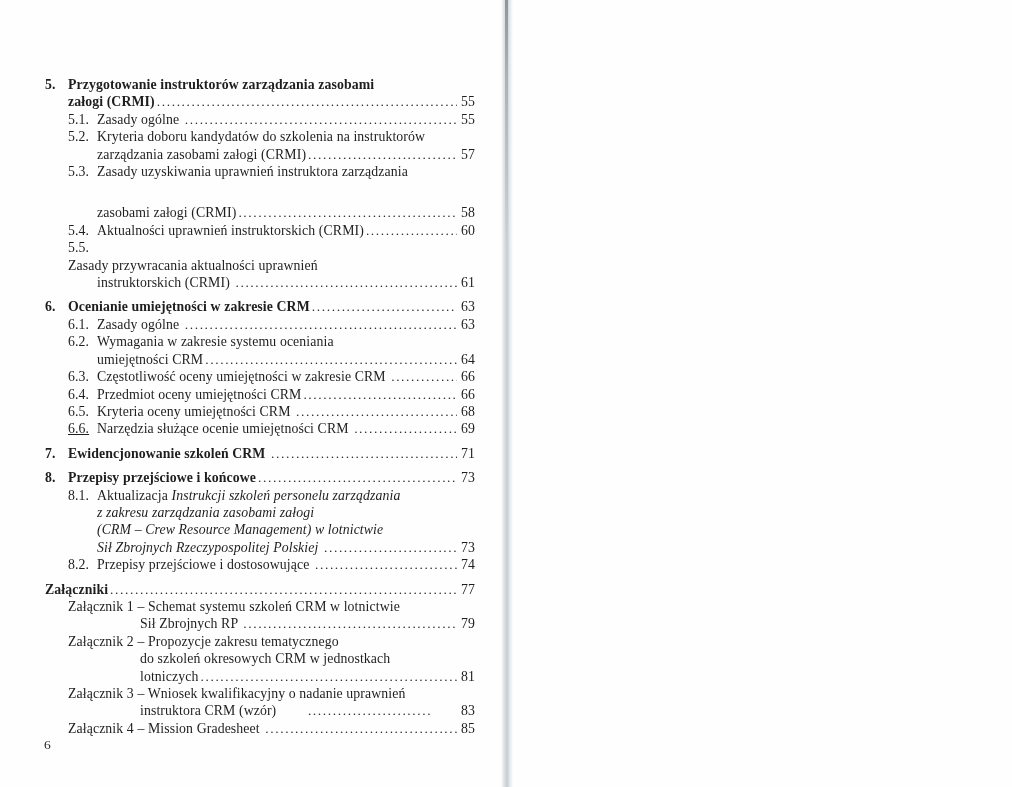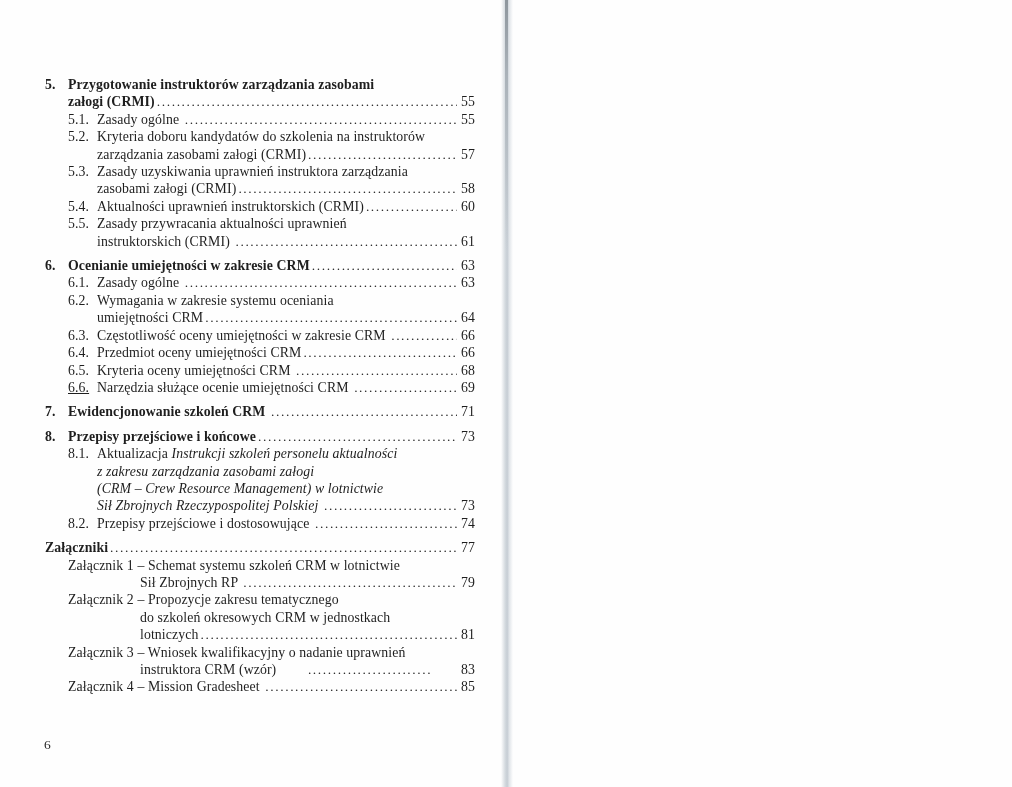--- a/index.html
+++ b/index.html
@@ -51,35 +51,35 @@
 <div class="spread">
 
   <div class="page page-left">
     <div class="toc toc-left" id="toc-left">
         <div class="toc-line" style="padding-left: 0px;"><span class="b num" style="width: 23px;">5.</span><span class="b">Przygotowanie instruktorów zarządzania zasobami</span></div>
         <div class="toc-line" style="padding-left: 23px;"><span class="b">załogi (CRMI)</span><span class="leader"></span><span class="pg">55</span></div>
         <div class="toc-line" style="padding-left: 23px;"><span class="num" style="width: 29px;">5.1.</span><span>Zasady ogólne </span><span class="leader"></span><span class="pg">55</span></div>
         <div class="toc-line" style="padding-left: 23px;"><span class="num" style="width: 29px;">5.2.</span><span>Kryteria doboru kandydatów do szkolenia na instruktorów</span></div>
         <div class="toc-line" style="padding-left: 52px;"><span>zarządzania zasobami załogi (CRMI)</span><span class="leader"></span><span class="pg">57</span></div>
         <div class="toc-line" style="padding-left: 23px;"><span class="num" style="width: 29px; font-family: Liberation Serif, serif;">5.3.</span><span>Zasady uzyskiwania uprawnień instruktora zarządzania</span></div>
-        <div class="toc-line" style="padding-left: 52px;"><span>zasobami załogi (CRMI)</span><span class="leader"></span><span class="pg">58</span></div>
+        <div class="toc-line" style="padding-left: 52px; margin-top: 24px;"><span>zasobami załogi (CRMI)</span><span class="leader"></span><span class="pg">58</span></div>
         <div class="toc-line" style="padding-left: 23px;"><span class="num" style="width: 29px;">5.4.</span><span>Aktualności uprawnień instruktorskich (CRMI)</span><span class="leader"></span><span class="pg">60</span></div>
-        <div class="toc-line" style="padding-left: 23px;"><span class="num" style="width: 29px;">5.5.</span><span>Zasady przywracania aktualności uprawnień</span></div>
+        <div class="toc-line" style="padding-left: 23px; flex-direction: column;"><span class="num" style="width: 29px;">5.5.</span><span>Zasady przywracania aktualności uprawnień</span></div>
         <div class="toc-line" style="padding-left: 52px;"><span>instruktorskich (CRMI) </span><span class="leader"></span><span class="pg">61</span></div>
         <div class="toc-line" style="padding-left: 0px; margin-top: 7px;"><span class="b num" style="width: 23px;">6.</span><span class="b">Ocenianie umiejętności w zakresie CRM</span><span class="leader"></span><span class="pg">63</span></div>
         <div class="toc-line" style="padding-left: 23px;"><span class="num" style="width: 29px;">6.1.</span><span>Zasady ogólne </span><span class="leader"></span><span class="pg">63</span></div>
         <div class="toc-line" style="padding-left: 23px;"><span class="num" style="width: 29px;">6.2.</span><span>Wymagania w zakresie systemu oceniania</span></div>
         <div class="toc-line" style="padding-left: 52px;"><span>umiejętności CRM</span><span class="leader"></span><span class="pg">64</span></div>
         <div class="toc-line" style="padding-left: 23px;"><span class="num" style="width: 29px;">6.3.</span><span>Częstotliwość oceny umiejętności w zakresie CRM </span><span class="leader"></span><span class="pg">66</span></div>
         <div class="toc-line" style="padding-left: 23px;"><span class="num" style="width: 29px;">6.4.</span><span>Przedmiot oceny umiejętności CRM</span><span class="leader"></span><span class="pg">66</span></div>
         <div class="toc-line" style="padding-left: 23px;"><span class="num" style="width: 29px;">6.5.</span><span>Kryteria oceny umiejętności CRM </span><span class="leader"></span><span class="pg">68</span></div>
         <div class="toc-line" style="padding-left: 23px;"><span class="num" style="width: 29px; text-decoration: underline;">6.6.</span><span>Narzędzia służące ocenie umiejętności CRM </span><span class="leader"></span><span class="pg">69</span></div>
         <div class="toc-line" style="padding-left: 0px; margin-top: 7px;"><span class="b num" style="width: 23px;">7.</span><span class="b">Ewidencjonowanie szkoleń CRM </span><span class="leader"></span><span class="pg">71</span></div>
         <div class="toc-line" style="padding-left: 0px; margin-top: 7px;"><span class="b num" style="width: 23px;">8.</span><span class="b">Przepisy przejściowe i końcowe</span><span class="leader"></span><span class="pg">73</span></div>
-        <div class="toc-line" style="padding-left: 23px;"><span class="num" style="width: 29px;">8.1.</span><span>Aktualizacja </span><span class="i">Instrukcji szkoleń personelu aktualności</span></div>
+        <div class="toc-line" style="padding-left: 23px;"><span class="num" style="width: 29px;">8.1.</span><span>Aktualizacja </span><span class="i">Instrukcji szkoleń personelu zarządzania</span></div>
         <div class="toc-line" style="padding-left: 52px;"><span class="i">z zakresu zarządzania zasobami załogi</span></div>
         <div class="toc-line" style="padding-left: 52px;"><span class="i">(CRM – Crew Resource Management) w lotnictwie</span></div>
         <div class="toc-line" style="padding-left: 52px;"><span class="i">Sił Zbrojnych Rzeczypospolitej Polskiej </span><span class="leader"></span><span class="pg">73</span></div>
         <div class="toc-line" style="padding-left: 23px;"><span class="num" style="width: 29px;">8.2.</span><span>Przepisy przejściowe i dostosowujące </span><span class="leader"></span><span class="pg">74</span></div>
         <div class="toc-line" style="padding-left: 0px; margin-top: 7px;"><span class="b">Załączniki</span><span class="leader"></span><span class="pg">77</span></div>
         <div class="toc-line" style="padding-left: 23px;"><span>Załącznik 1 – Schemat systemu szkoleń CRM w lotnictwie</span></div>
         <div class="toc-line" style="padding-left: 95px;"><span>Sił Zbrojnych RP </span><span class="leader"></span><span class="pg">79</span></div>
         <div class="toc-line" style="padding-left: 23px;"><span>Załącznik 2 – Propozycje zakresu tematycznego</span></div>
         <div class="toc-line" style="padding-left: 95px;"><span>do szkoleń okresowych CRM w jednostkach</span></div>
         <div class="toc-line" style="padding-left: 95px;"><span>lotniczych</span><span class="leader"></span><span class="pg">81</span></div>

